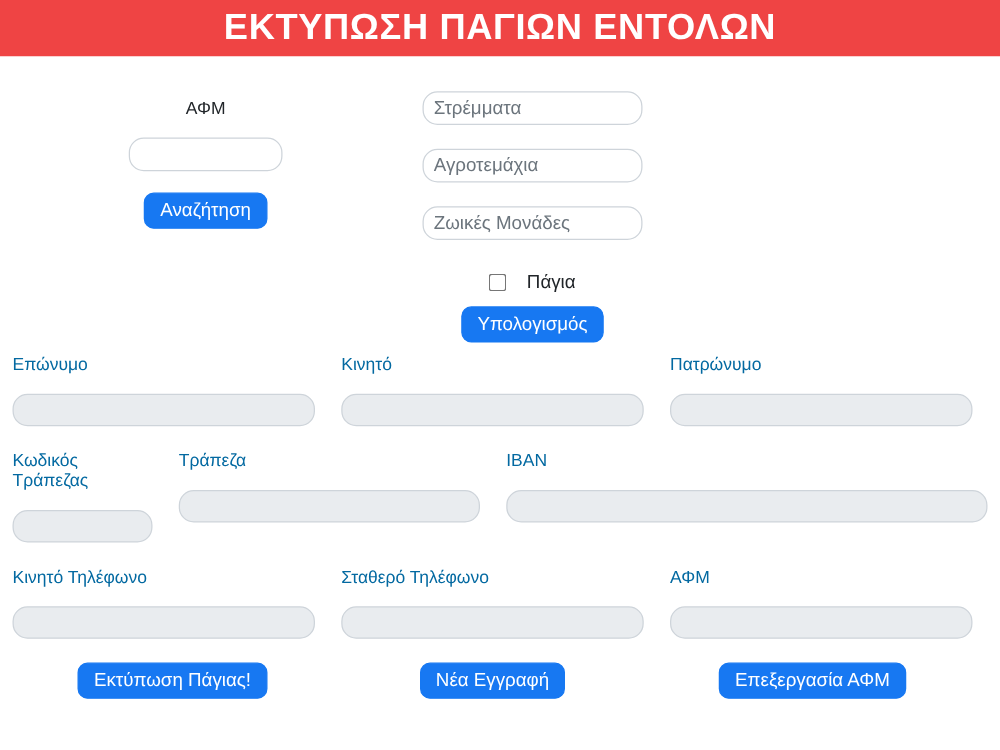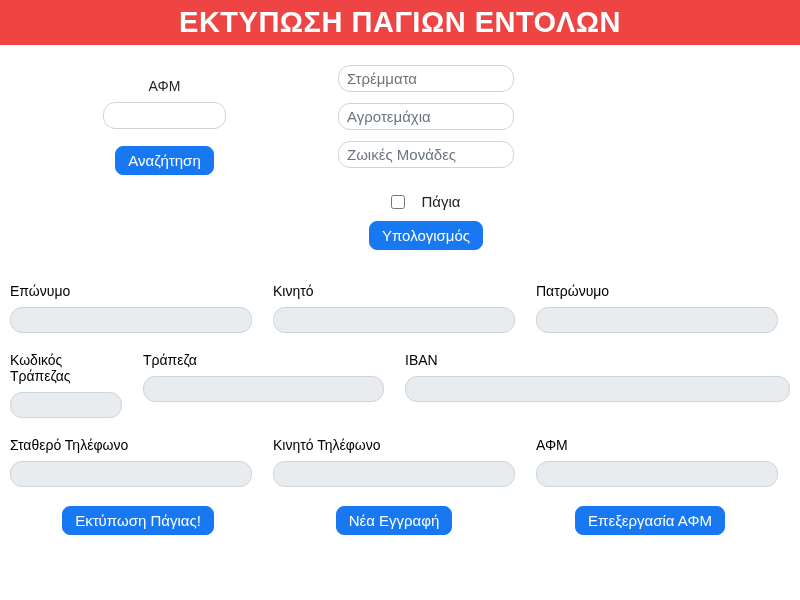--- a/index.html
+++ b/index.html
@@ -41,20 +41,21 @@
     width:100%;
     height:27px;
     border:1px solid #ced4da;
     border-radius:12px;
     padding:2px 8px;
     font-size:15px;
     font-family:inherit;
     color:#404040;
     background:#fff;
     outline:none;
+    margin-top:8px;
   }
   input[type="text"]::placeholder { color:#6c757d; opacity:1; }
   .calc-col input[type="text"] { margin-bottom:11px; }
   .btn {
     display:inline-block;
     background:#1778f2;
     color:#ffffff;
     border:1px solid #1778f2;
     border-radius:8px;
     font-size:15px;
@@ -77,21 +78,21 @@
   .form-row {
     display:flex;
     gap:21px;
     margin-bottom:19px;
   }
   .form-row .field { flex:1; }
   .form-row.bank-row { padding-right:0; margin-right:-12px; }
   .form-row.bank-row .field.w-code  { flex:0 0 112px; }
   .form-row.bank-row .field.w-bank  { flex:0 0 241px; }
   .form-row.bank-row .field.w-iban  { flex:1; }
-  .field label { display:block; font-size:14px; margin-bottom:8px; color:#000000; }
+  .field label { display:block; font-size:14px; margin-bottom:8px; color:#0369a1; }
   .field input[disabled] {
     background:#e9ecef;
     border:1px solid #ced4da;
     height:26px;
   }
   
   .footer-row {
     display:flex;
     margin-top:13px;
   }
@@ -155,25 +156,25 @@
         <input type="text" disabled="" value="" style="">
       </div>
       <div class="field w-iban">
         <label>IBAN</label>
         <input type="text" disabled="" value="" style="">
       </div>
     </div>
 
     <div class="form-row">
       <div class="field">
-        <label>Σταθερό Τηλέφωνο</label>
+        <label>Κινητό Τηλέφωνο</label>
         <input type="text" disabled="" value="" style="">
       </div>
       <div class="field">
-        <label>Κινητό Τηλέφωνο</label>
+        <label>Σταθερό Τηλέφωνο</label>
         <input type="text" disabled="" value="" style="">
       </div>
       <div class="field">
         <label>ΑΦΜ</label>
         <input type="text" disabled="" value="" style="">
       </div>
     </div>
 
     <div class="footer-row">
       <div class="cell">

